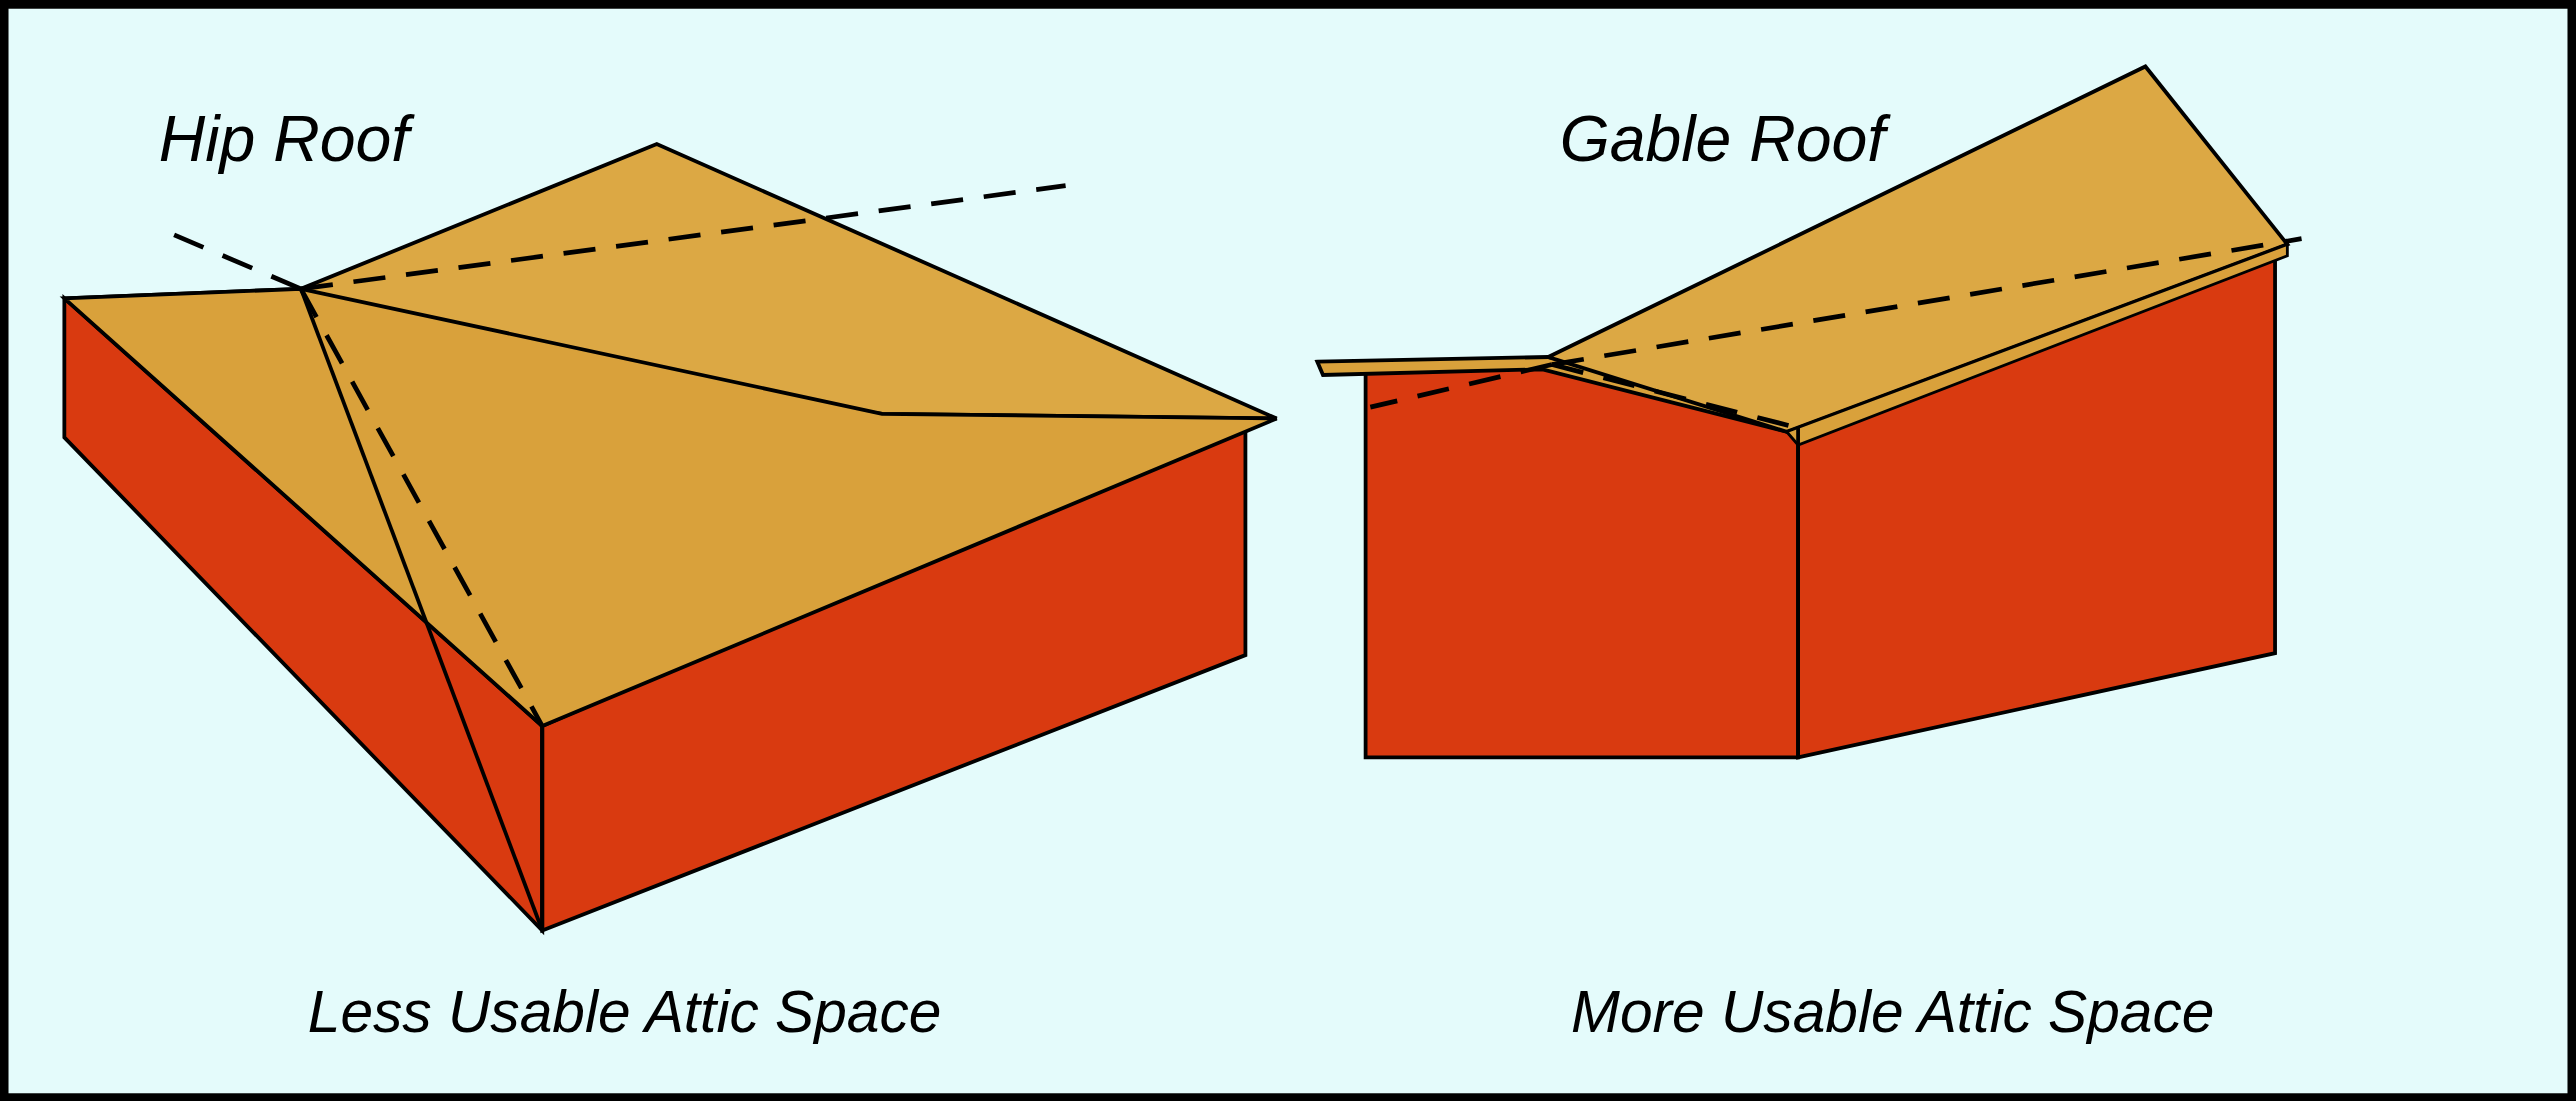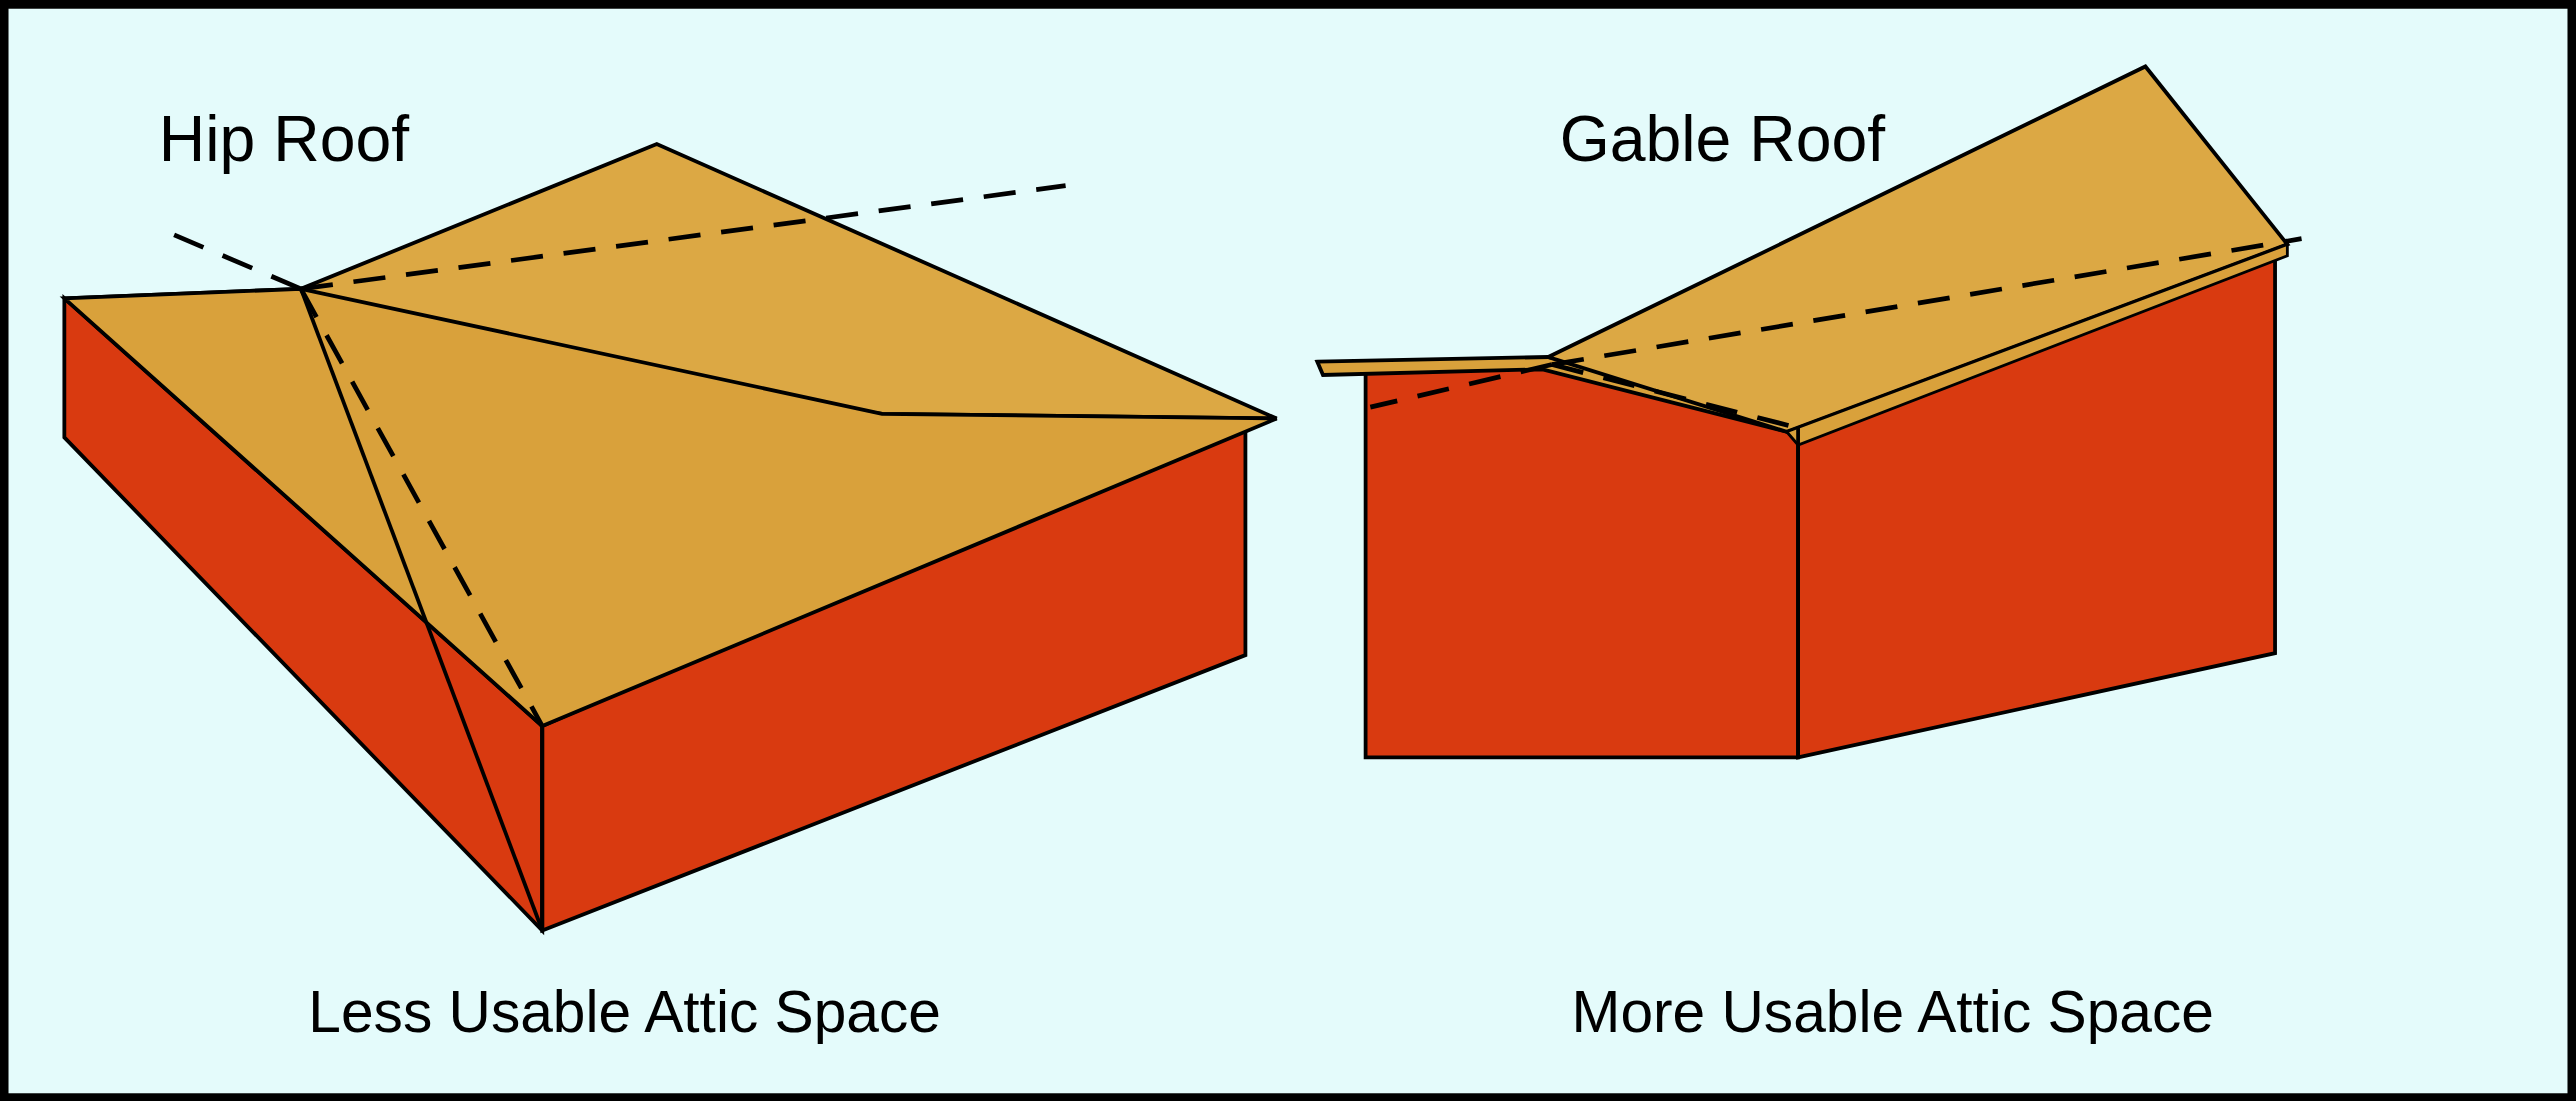--- a/index.html
+++ b/index.html
@@ -12,20 +12,21 @@
     width: 2576px;
     height: 1102px;
     background: #000000;
     overflow: hidden;
   }
   #canvas-frame {
     position: absolute;
     left: 0; top: 0;
     width: 2568px;
     height: 1102px;
+    font-style: italic;
   }
   svg.diagram {
     display: block;
     width: 2576px;
     height: 1102px;
   }
   .lbl {
     font-family: "Liberation Sans", sans-serif;
     fill: #000000;
     font-weight: 400;

